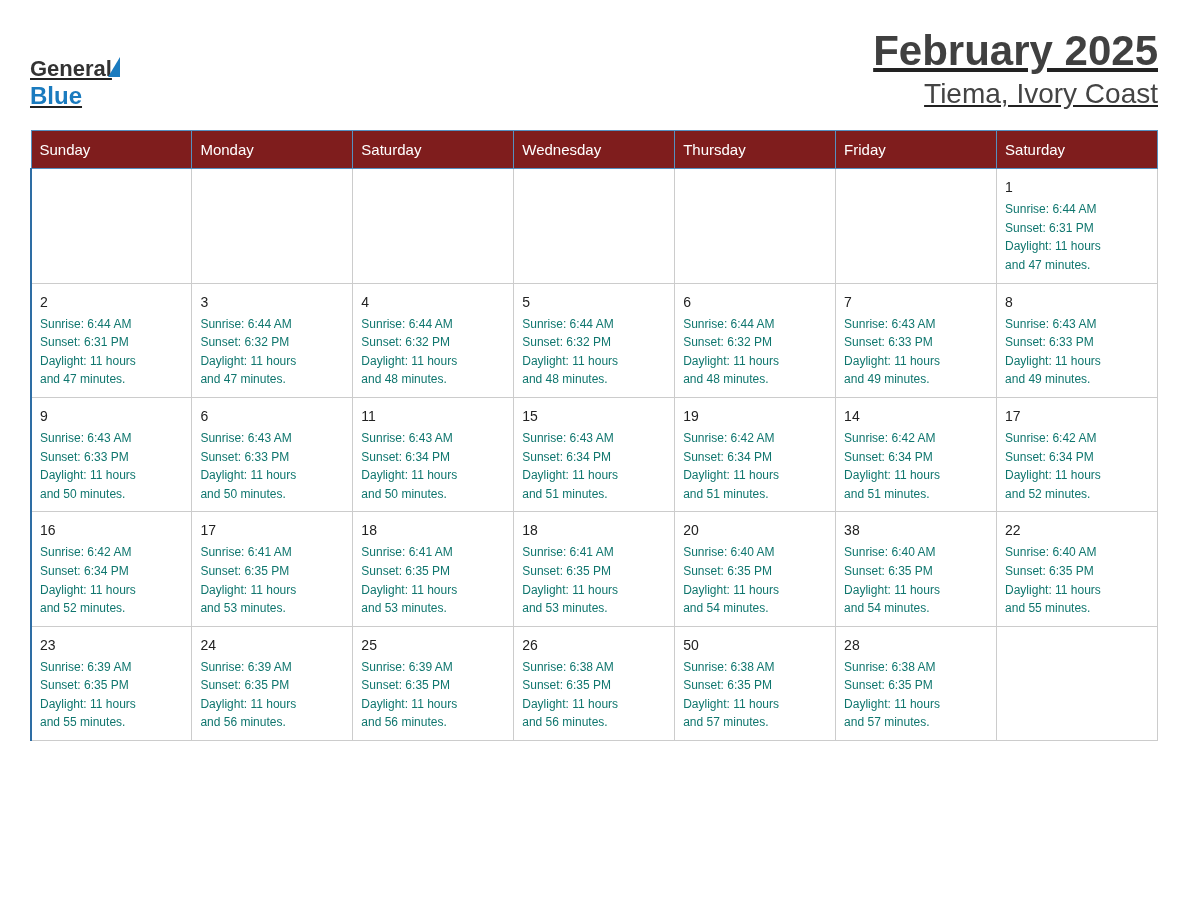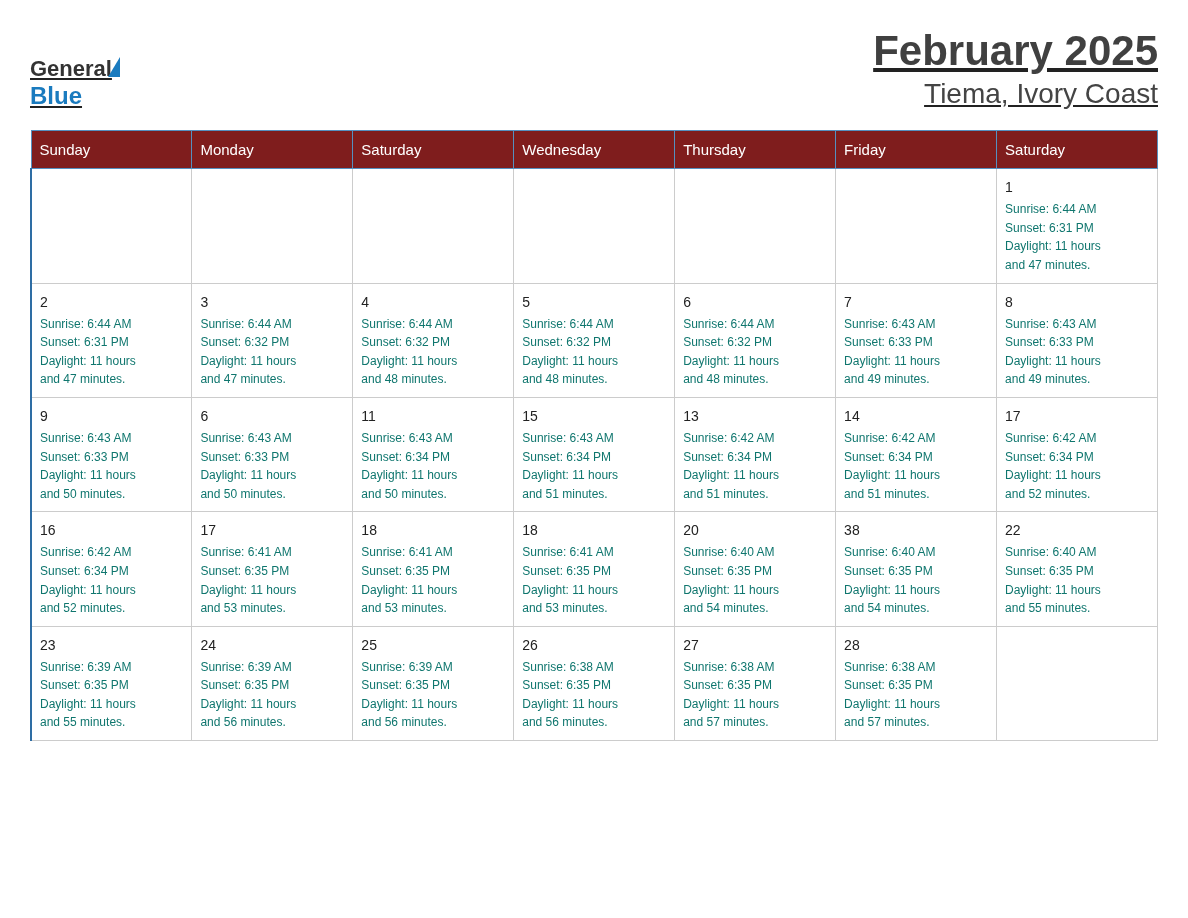--- a/index.html
+++ b/index.html
@@ -228,21 +228,21 @@
 and 50 minutes.</div>
         </td>
         <td>
           <span class="day-number">15</span>
           <div class="day-info" style="white-space: pre-line;">Sunrise: 6:43 AM
 Sunset: 6:34 PM
 Daylight: 11 hours
 and 51 minutes.</div>
         </td>
         <td>
-          <span class="day-number">13</span>
+          <span class="day-number">19</span>
           <div class="day-info" style="white-space: pre-line;">Sunrise: 6:42 AM
 Sunset: 6:34 PM
 Daylight: 11 hours
 and 51 minutes.</div>
         </td>
         <td>
           <span class="day-number">14</span>
           <div class="day-info" style="white-space: pre-line;">Sunrise: 6:42 AM
 Sunset: 6:34 PM
 Daylight: 11 hours
@@ -330,21 +330,21 @@
 and 56 minutes.</div>
         </td>
         <td>
           <span class="day-number">26</span>
           <div class="day-info" style="white-space: pre-line;">Sunrise: 6:38 AM
 Sunset: 6:35 PM
 Daylight: 11 hours
 and 56 minutes.</div>
         </td>
         <td>
-          <span class="day-number">27</span>
+          <span class="day-number">50</span>
           <div class="day-info" style="white-space: pre-line;">Sunrise: 6:38 AM
 Sunset: 6:35 PM
 Daylight: 11 hours
 and 57 minutes.</div>
         </td>
         <td>
           <span class="day-number">28</span>
           <div class="day-info" style="white-space: pre-line;">Sunrise: 6:38 AM
 Sunset: 6:35 PM
 Daylight: 11 hours

